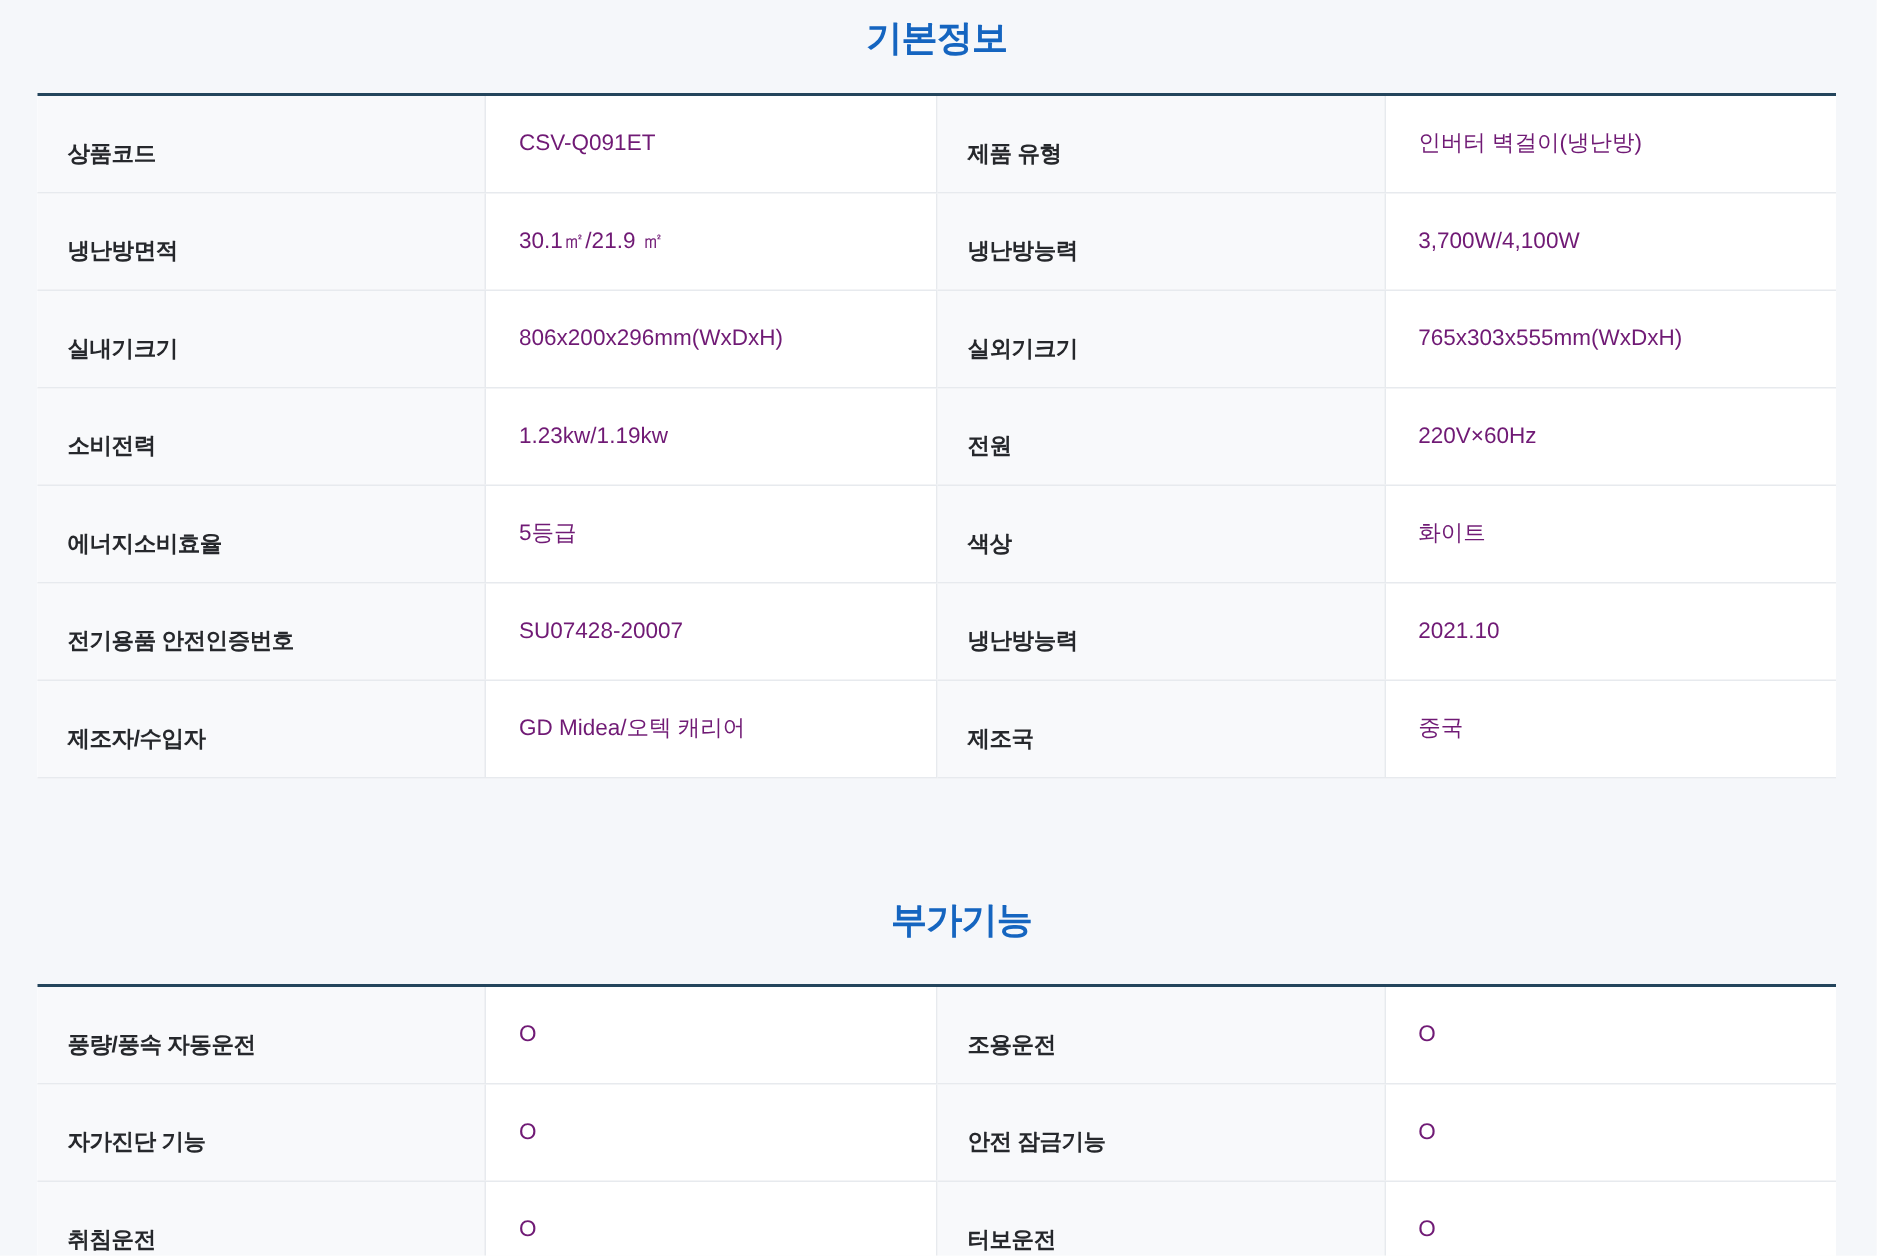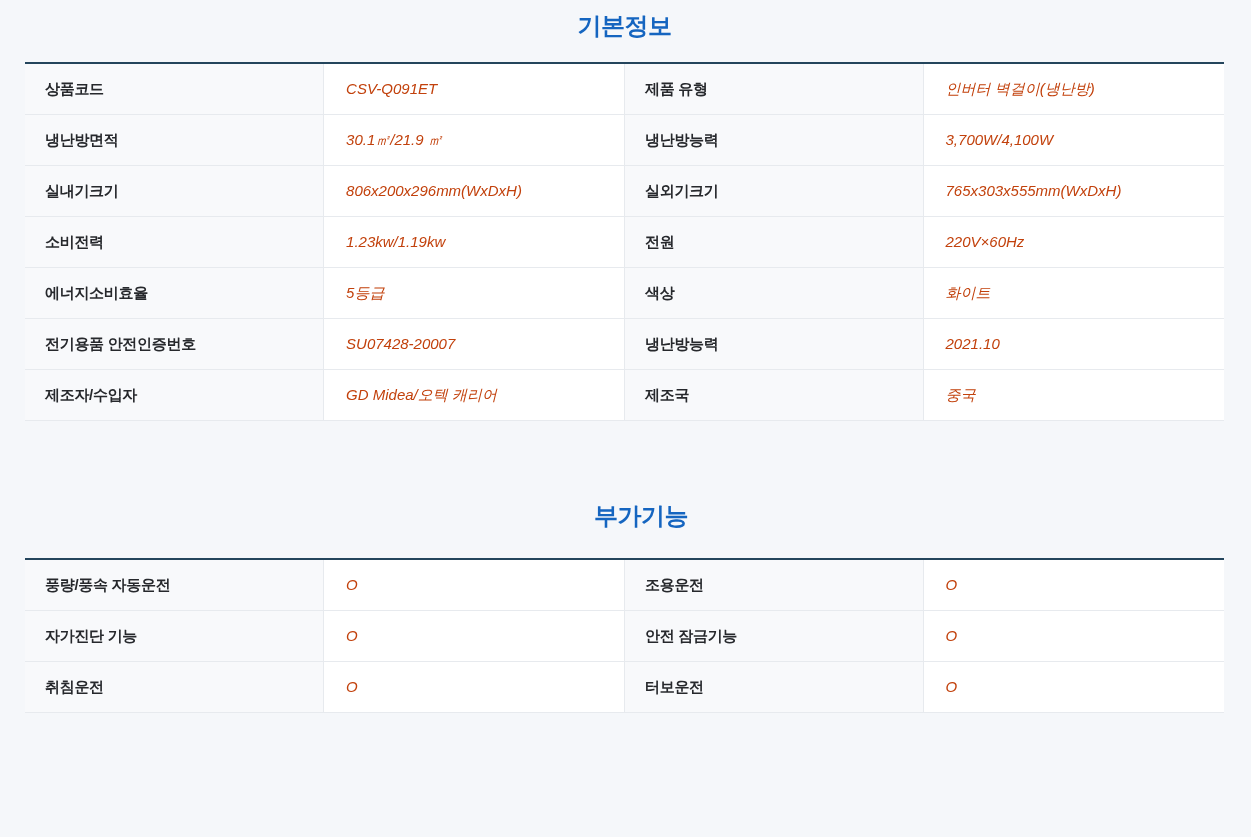--- a/index.html
+++ b/index.html
@@ -50,30 +50,29 @@
   }
   table.spec-table tr > *:not(:first-child) {
     border-left: 1px solid #e7eaee;
   }
   table.spec-table th {
     width: 24.9%;
     background: #f8f9fb;
     color: #26282c;
     font-weight: 700;
     text-align: left;
-    padding: 15px 14px 15px 20px;
+    padding: 29px 14px 15px 20px;
     letter-spacing: -0.3px;
   }
   table.spec-table td {
     width: 25.1%;
     background: #ffffff;
-    color: #c2410c;
+    color: #701a75;
     font-weight: 400;
     padding: 15px 14px 15px 22px;
-    font-style: italic;
   }
 </style>
 </head>
 <body>
 
 <div class="page">
 
   <section class="spec-section first">
     <h2 class="section-title">기본정보</h2>
     <table class="spec-table">

